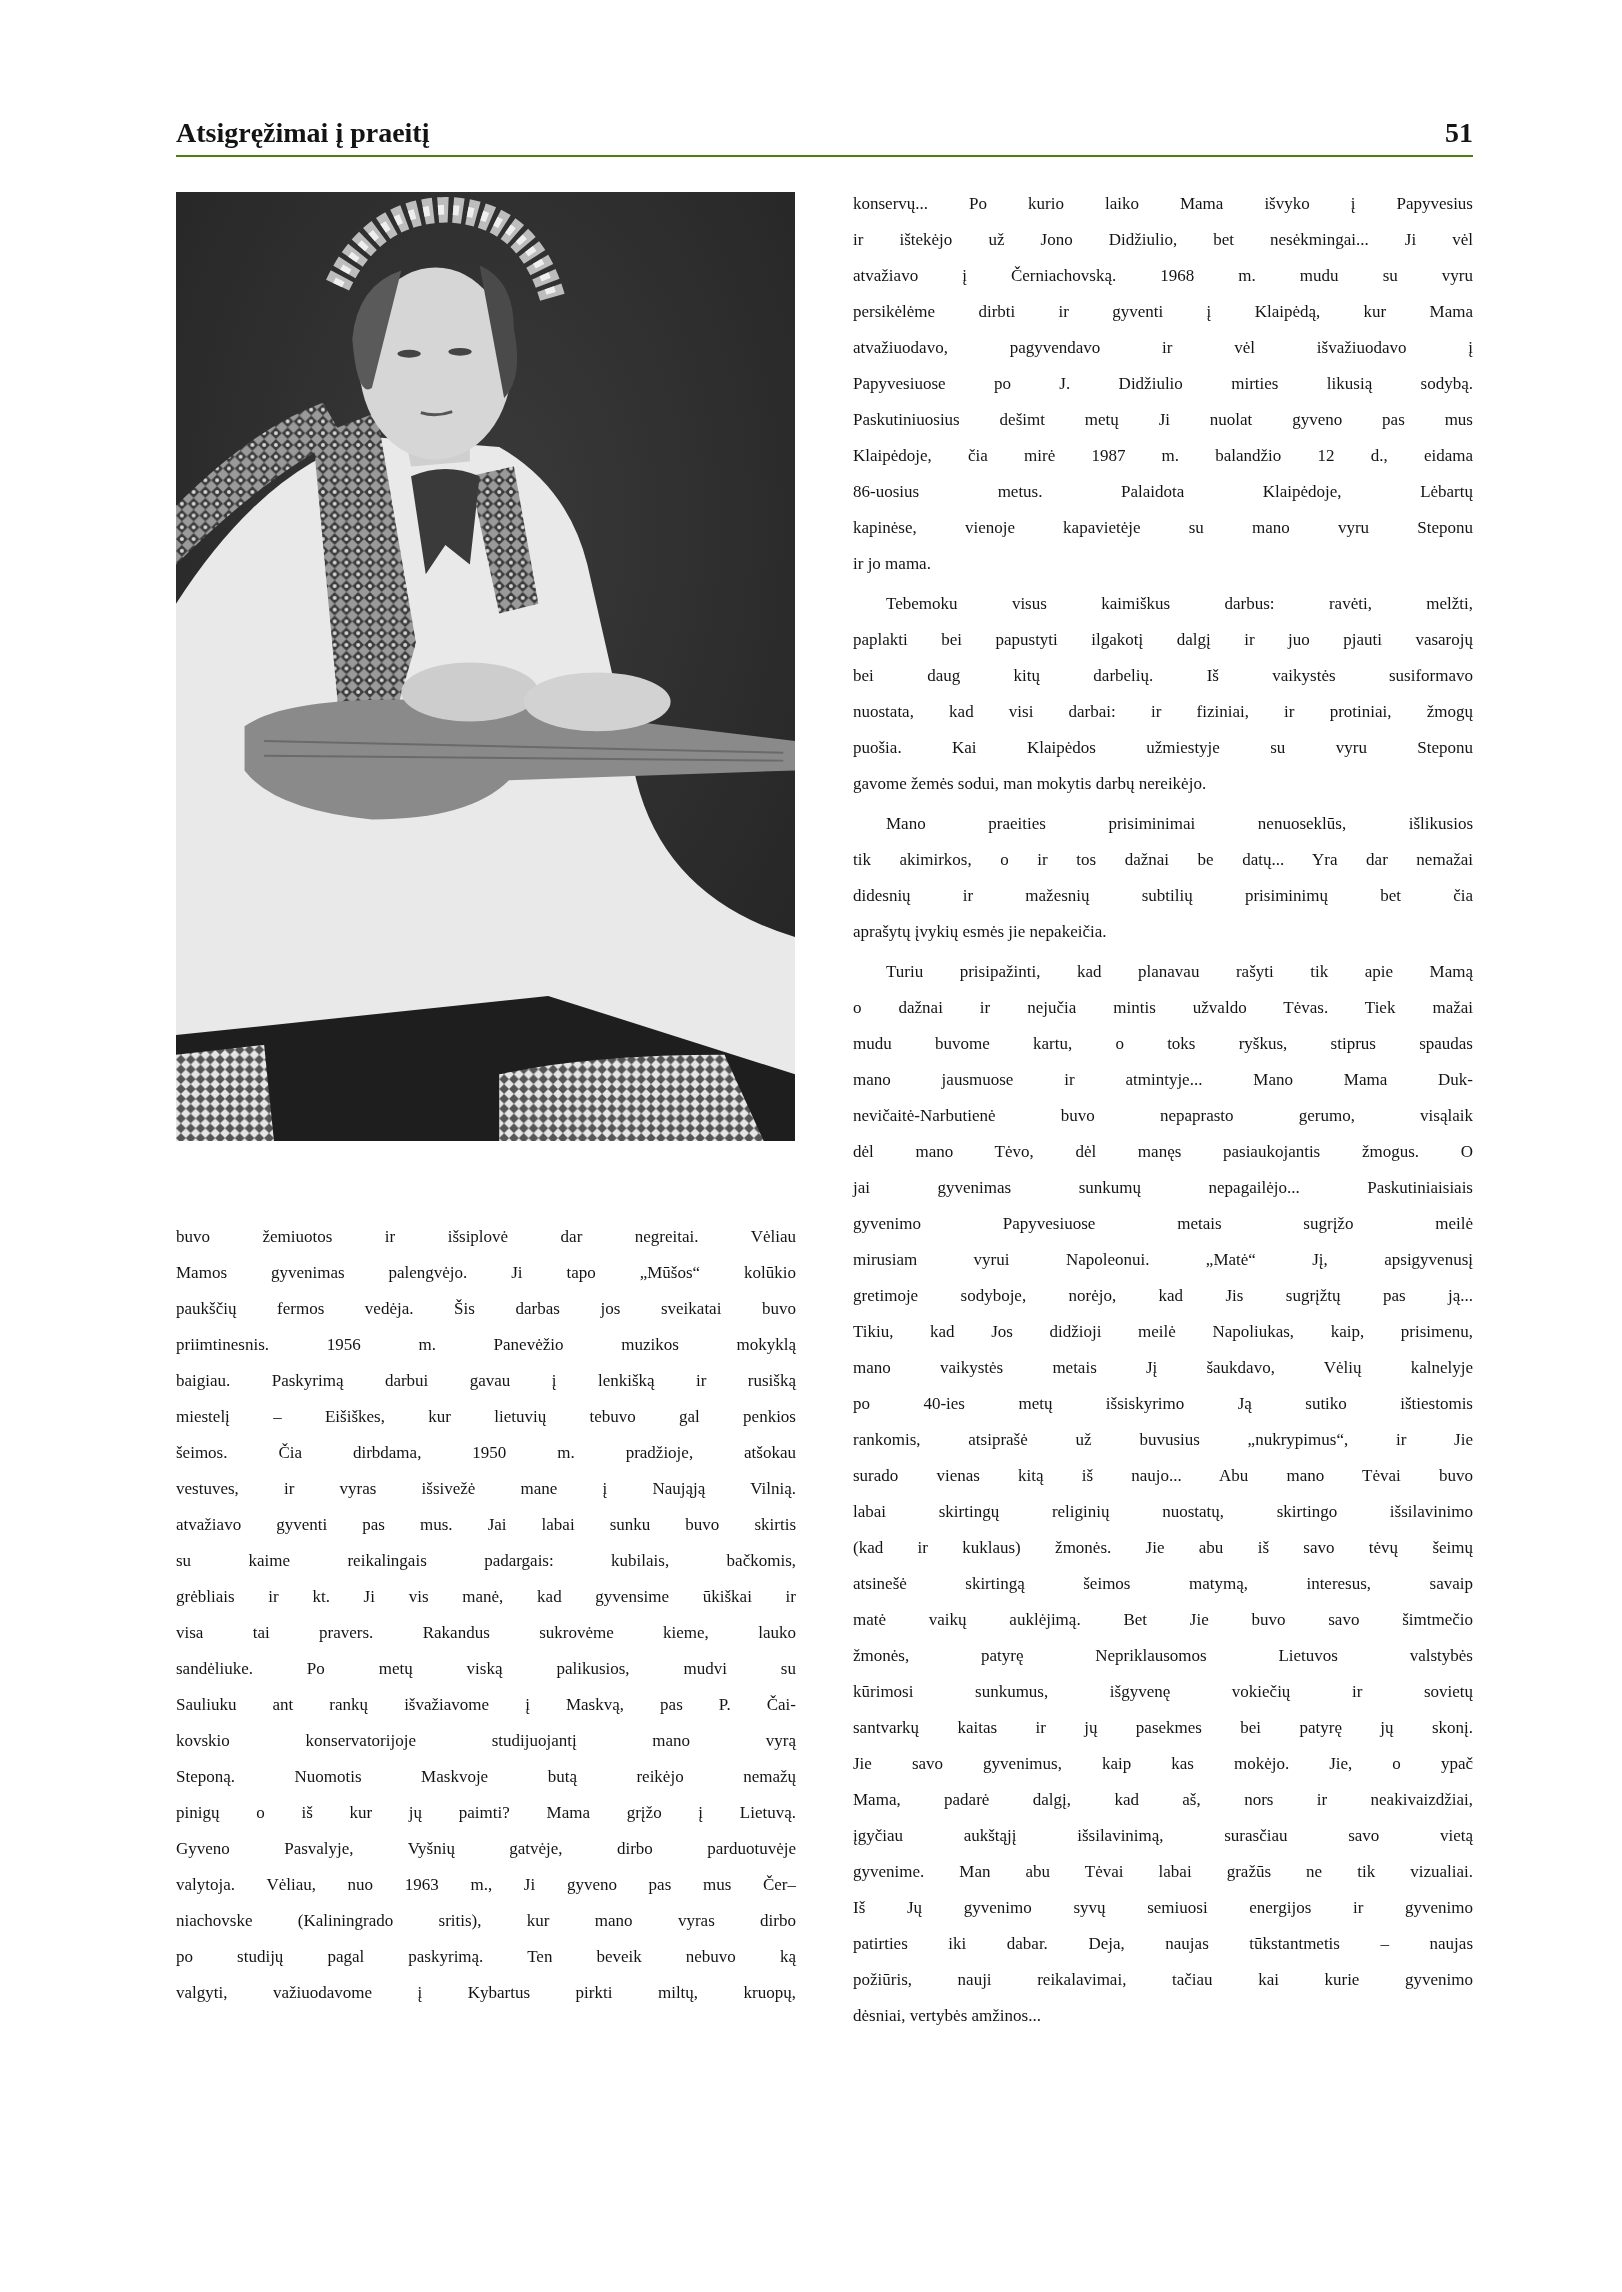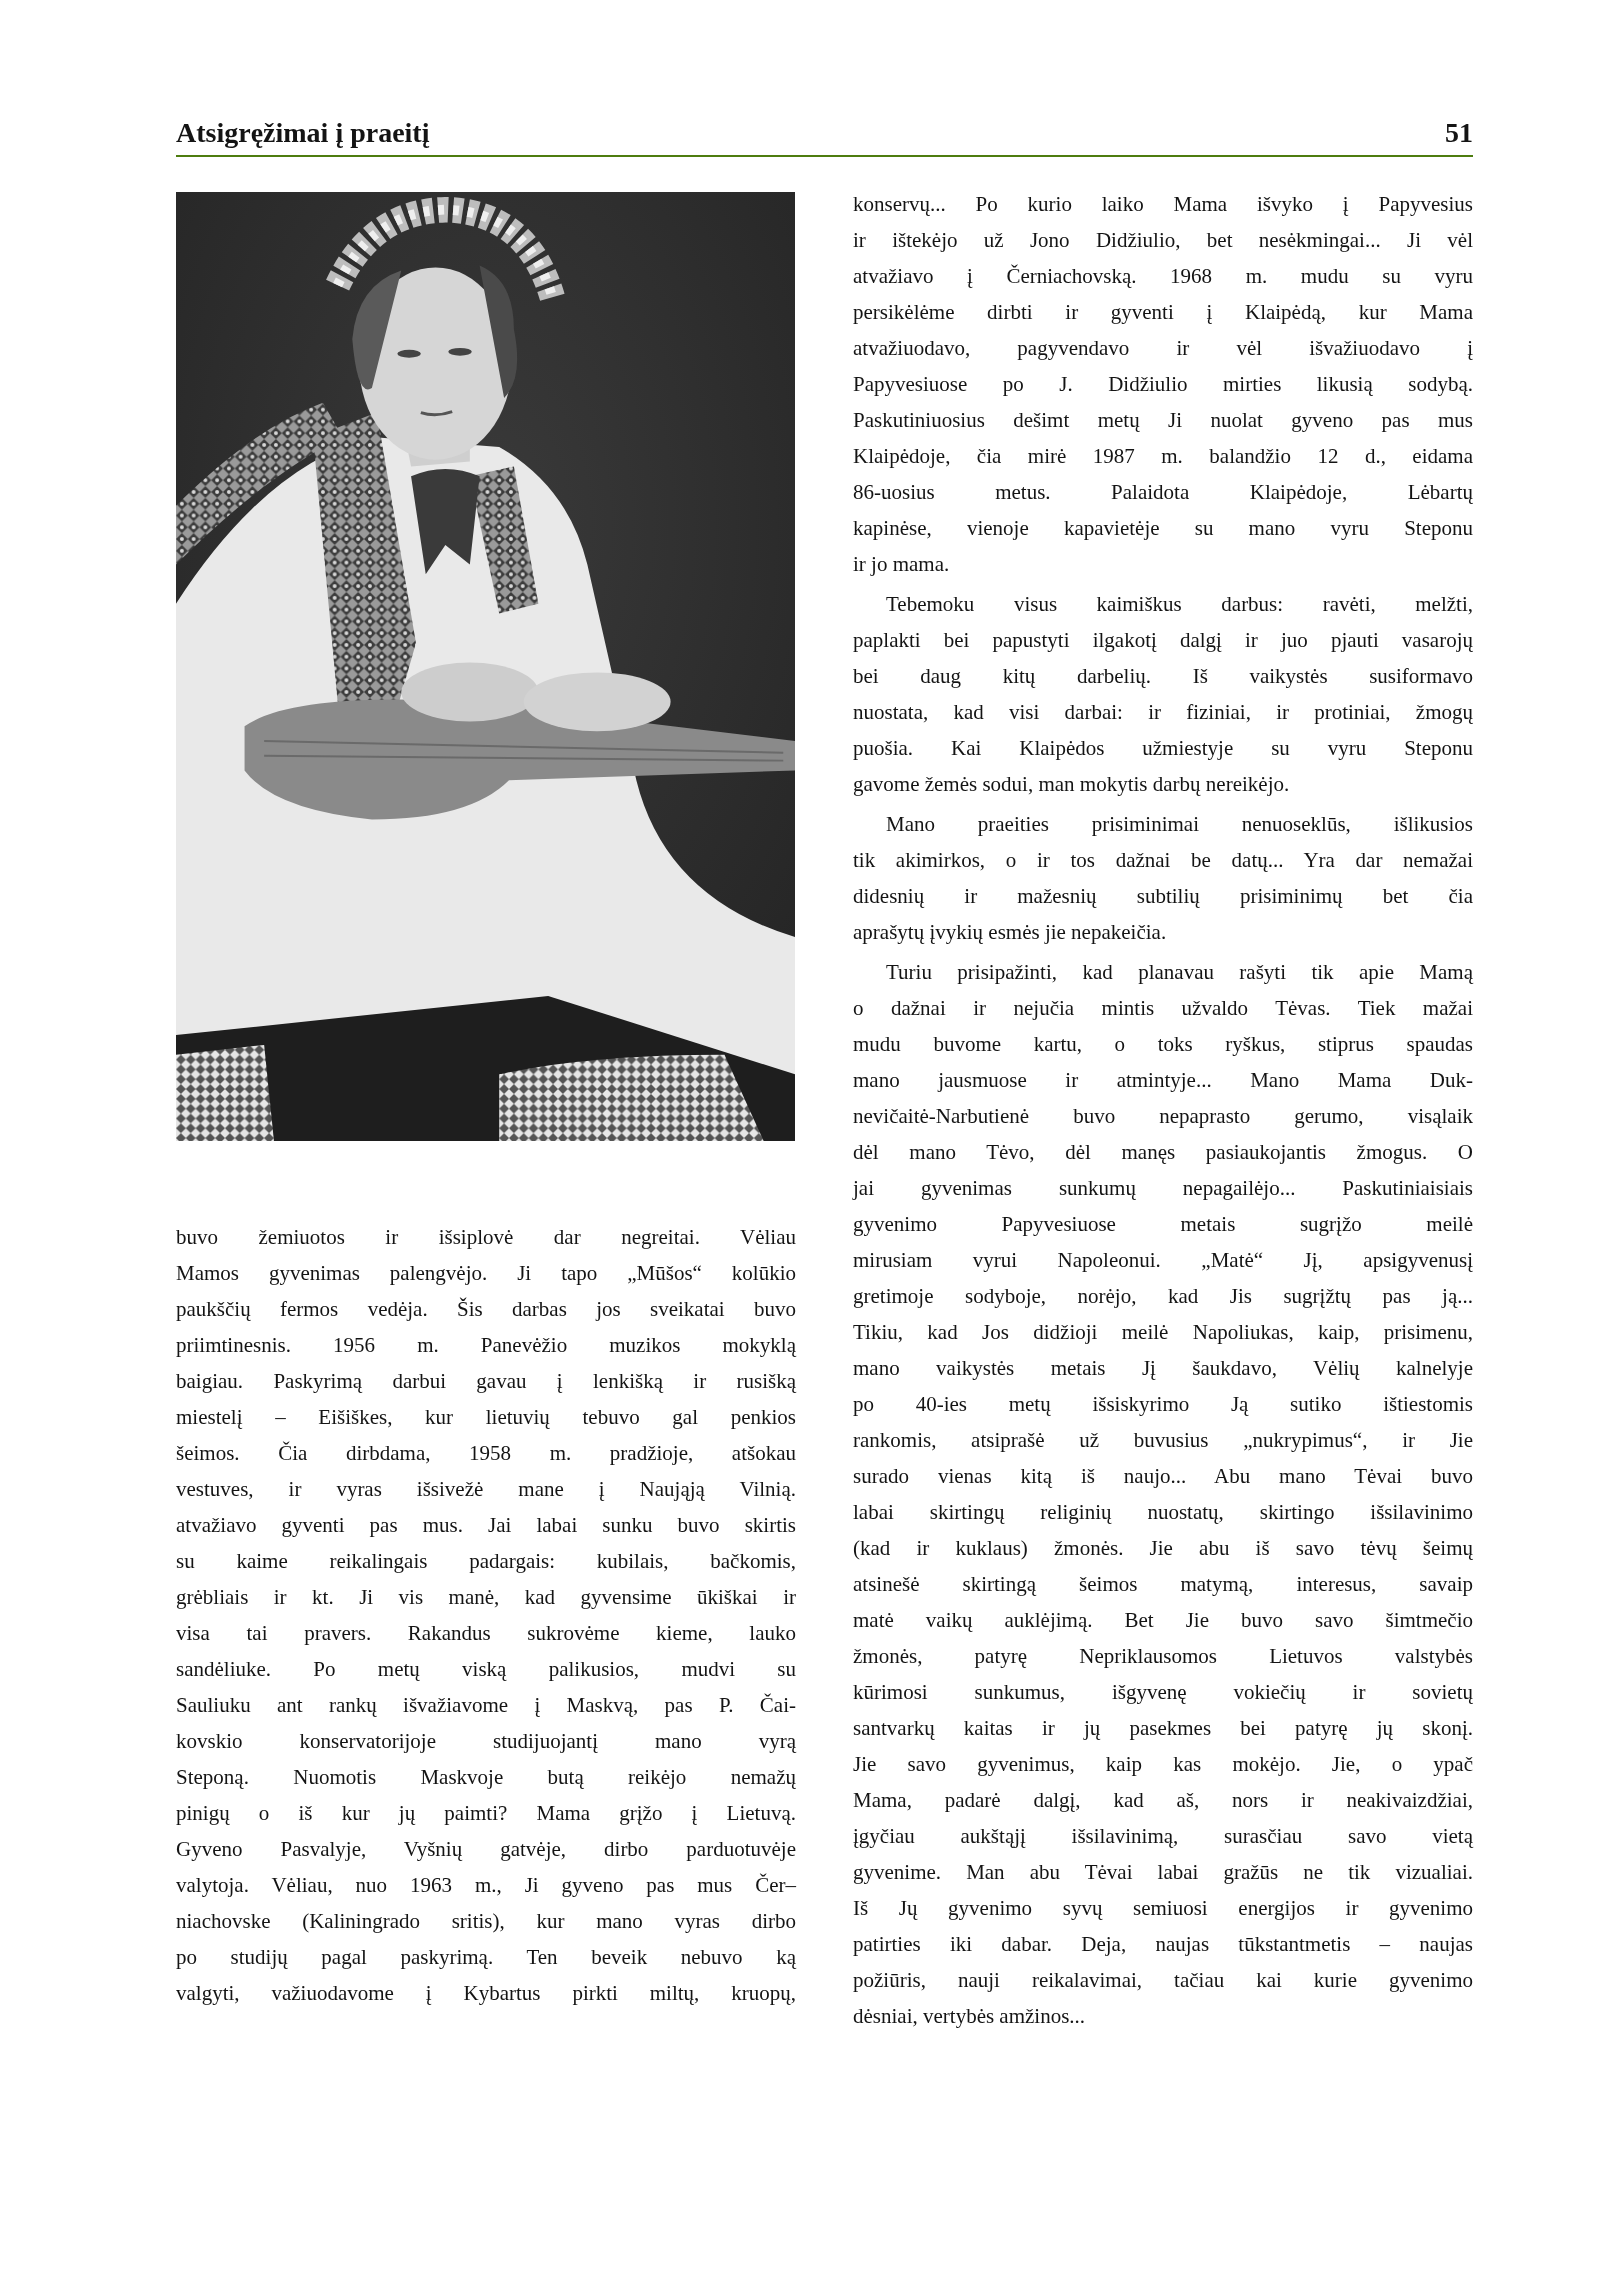--- a/index.html
+++ b/index.html
@@ -37,21 +37,21 @@
       left: 176px;
       top: 192px;
       width: 619px;
       height: 949px;
       background: #2c2c2c;
       overflow: hidden;
     }
     .photo svg { display: block; width: 100%; height: 100%; }
     .column {
       position: absolute;
-      font-size: 21px;
+      font-size: 17px;
       line-height: 36px;
       text-align: justify;
       hyphens: manual;
     }
     .col-left {
       left: 176px;
       top: 1219px;
       width: 620px;
     }
     .col-right {
@@ -136,21 +136,21 @@
   </svg>
 </div>
 
 <div class="column col-left">
   <span class="line">buvo žemiuotos ir išsiplovė dar negreitai. Vėliau</span>
   <span class="line">Mamos gyvenimas palengvėjo. Ji tapo „Mūšos“ kolūkio</span>
   <span class="line">paukščių fermos vedėja. Šis darbas jos sveikatai buvo</span>
   <span class="line">priimtinesnis. 1956 m. Panevėžio muzikos mokyklą</span>
   <span class="line">baigiau. Paskyrimą darbui gavau į lenkišką ir rusišką</span>
   <span class="line">miestelį – Eišiškes, kur lietuvių tebuvo gal penkios</span>
-  <span class="line">šeimos. Čia dirbdama, 1958 m. pradžioje, atšokau</span>
+  <span class="line">šeimos. Čia dirbdama, 1950 m. pradžioje, atšokau</span>
   <span class="line">vestuves, ir vyras išsivežė mane į Naująją Vilnią.</span>
   <span class="line">atvažiavo gyventi pas mus. Jai labai sunku buvo skirtis</span>
   <span class="line">su kaime reikalingais padargais: kubilais, bačkomis,</span>
   <span class="line">grėbliais ir kt. Ji vis manė, kad gyvensime ūkiškai ir</span>
   <span class="line">visa tai pravers. Rakandus sukrovėme kieme, lauko</span>
   <span class="line">sandėliuke. Po metų viską palikusios, mudvi su</span>
   <span class="line">Sauliuku ant rankų išvažiavome į Maskvą, pas P. Čai-</span>
   <span class="line">kovskio konservatorijoje studijuojantį mano vyrą</span>
   <span class="line">Steponą. Nuomotis Maskvoje butą reikėjo nemažų</span>
   <span class="line">pinigų o iš kur jų paimti? Mama grįžo į Lietuvą.</span>

